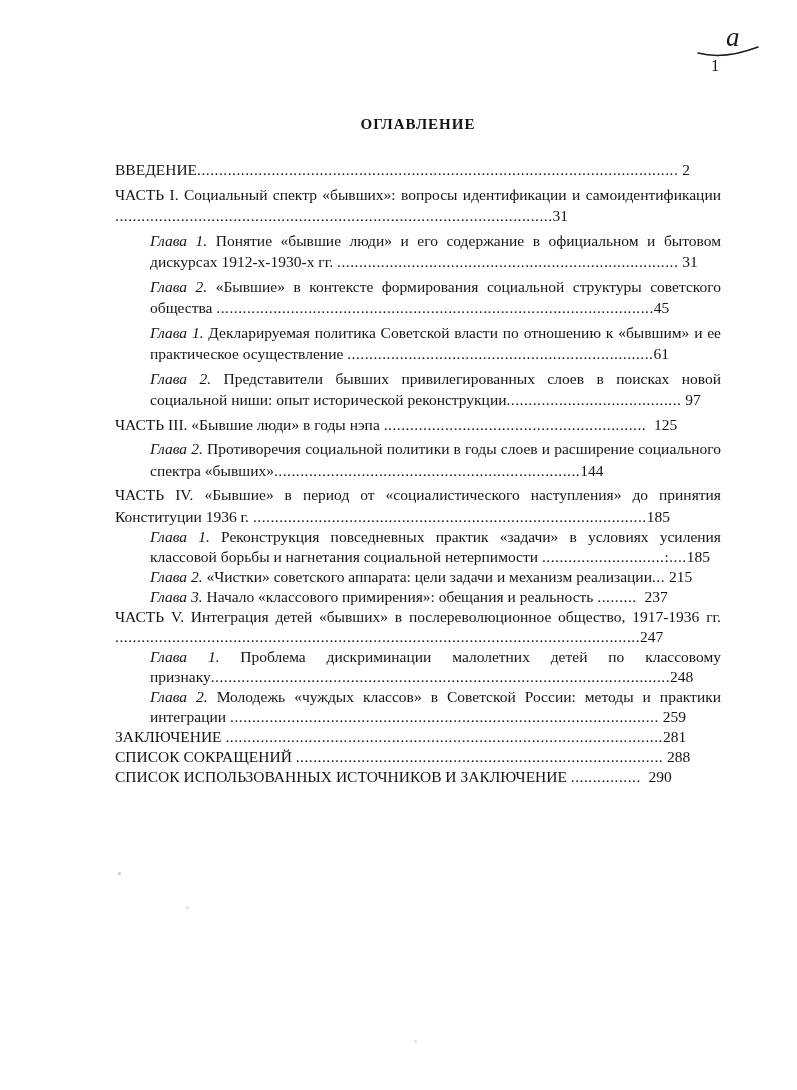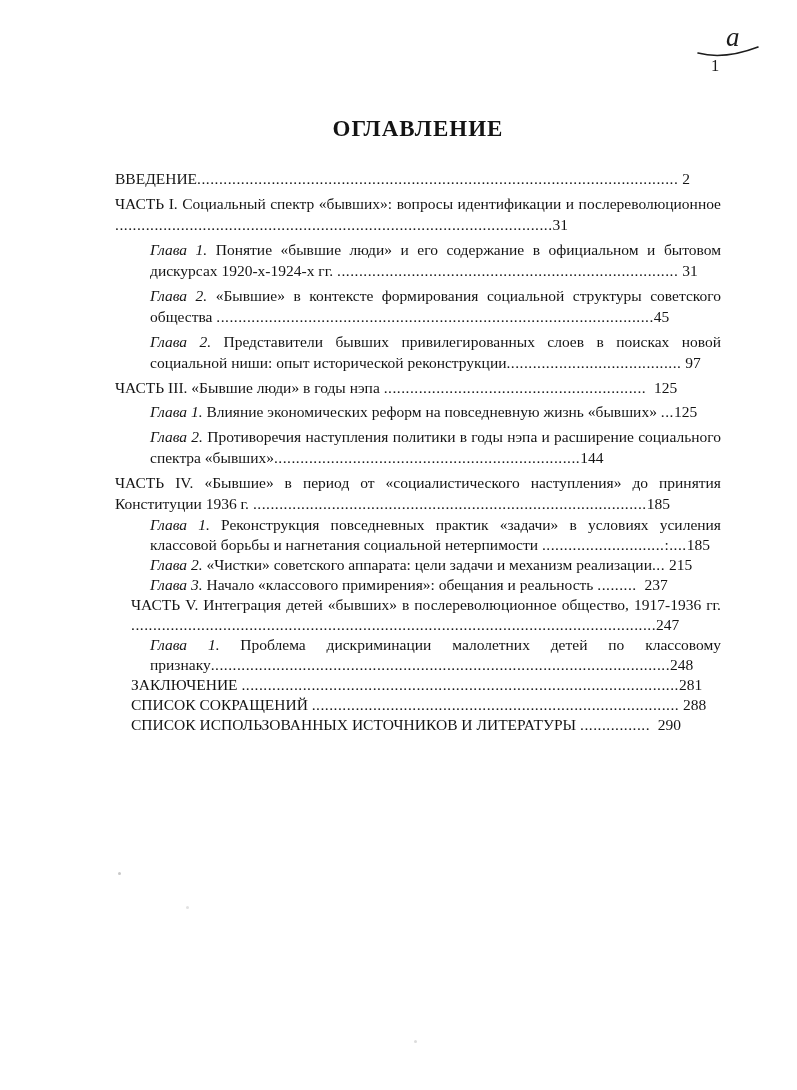--- a/index.html
+++ b/index.html
@@ -27,35 +27,35 @@
     top: 20px;
     left: 692px;
   }
   .content {
     position: absolute;
     left: 115px;
     top: 116px;
     width: 606px;
   }
   .doc-title {
-    font-size: 23px;
+    font-size: 15px;
     font-weight: bold;
     text-align: center;
     letter-spacing: 1px;
     margin: 0 0 26px 0;
   }
   .entry {
     font-size: 15.5px;
     line-height: 21.5px;
     text-align: justify;
     text-justify: inter-word;
     margin: 3px 0 0 0;
   }
   .entry.first { margin-top: 5px; }
-  .entry.tight { margin-top: 0; line-height: 20px; margin-left: 16px; }
+  .entry.tight { margin-top: 0; line-height: 20px; }
   .entry.chapter { margin-left: 35px; }
   .prefix { font-style: italic; }
   .dots {
     word-break: break-all;
     letter-spacing: 0.5px;
   }
   .pagenum { white-space: pre; }
   .speck {
     position: absolute;
     width: 3px;
@@ -78,30 +78,31 @@
 <div class="corner-pagenum">1</div>
 
 <div class="speck" style="left:118px; top:872px;"></div>
 <div class="speck" style="left:414px; top:1040px; opacity:0.35;"></div>
 <div class="speck" style="left:186px; top:906px; opacity:0.3;"></div>
 
 <div class="content">
   <h1 class="doc-title">ОГЛАВЛЕНИЕ</h1>
   <div id="toc">
       <p class="entry main first"><span>ВВЕДЕНИЕ</span><span class="dots">..............................................................................................................</span><span class="pagenum"> 2</span></p>
-      <p class="entry part normal"><span>ЧАСТЬ I. Социальный спектр «бывших»: вопросы идентификации и послереволюционное </span><span class="dots">....................................................................................................</span><span class="pagenum">31</span></p>
-      <p class="entry chapter normal"><span class="prefix">Глава 1. </span><span>Понятие «бывшие люди» и его содержание в официальном и бытовом дискурсах 1920-х-1924-х гг. </span><span class="dots">..............................................................................</span><span class="pagenum"> 31</span></p>
+      <p class="entry part normal"><span>ЧАСТЬ I. Социальный спектр «бывших»: вопросы идентификации и самоидентификации </span><span class="dots">....................................................................................................</span><span class="pagenum">31</span></p>
+      <p class="entry chapter normal"><span class="prefix">Глава 1. </span><span>Понятие «бывшие люди» и его содержание в официальном и бытовом дискурсах 1912-х-1930-х гг. </span><span class="dots">..............................................................................</span><span class="pagenum"> 31</span></p>
       <p class="entry chapter normal"><span class="prefix">Глава 2. </span><span>«Бывшие» в контексте формирования социальной структуры советского общества </span><span class="dots">....................................................................................................</span><span class="pagenum">45</span></p>
+      <p class="entry chapter normal"><span class="prefix">Глава 1. </span><span>Декларируемая политика Советской власти по отношению к «бывшим» и ее практическое осуществление </span><span class="dots">......................................................................</span><span class="pagenum">61</span></p>
       <p class="entry chapter normal"><span class="prefix">Глава 2. </span><span>Представители бывших привилегированных слоев в поисках новой социальной ниши: опыт исторической реконструкции</span><span class="dots">........................................</span><span class="pagenum"> 97</span></p>
       <p class="entry part normal"><span>ЧАСТЬ III. «Бывшие люди» в годы нэпа </span><span class="dots">............................................................</span><span class="pagenum">  125</span></p>
-      <p class="entry chapter normal"><span class="prefix">Глава 1. </span><span>Влияние экономических реформ на повседневную жизнь «бывших» </span><span class="dots">...</span><span class="pagenum">125</span></p>
-      <p class="entry chapter normal"><span class="prefix">Глава 2. </span><span>Противоречия наступления политики в годы нэпа и расширение социального спектра «бывших»</span><span class="dots">......................................................................</span><span class="pagenum">144</span></p>
+      <p class="entry chapter normal"><span class="prefix">Глава 2. </span><span>Противоречия социальной политики в годы слоев и расширение социального спектра «бывших»</span><span class="dots">......................................................................</span><span class="pagenum">144</span></p>
       <p class="entry part normal"><span>ЧАСТЬ IV. «Бывшие» в период от «социалистического наступления» до принятия Конституции 1936 г. </span><span class="dots">..........................................................................................</span><span class="pagenum">185</span></p>
       <p class="entry chapter tight"><span class="prefix">Глава 1. </span><span>Реконструкция повседневных практик «задачи» в условиях усиления классовой борьбы и нагнетания социальной нетерпимости </span><span class="dots">............................:....</span><span class="pagenum">185</span></p>
       <p class="entry chapter tight"><span class="prefix">Глава 2. </span><span>«Чистки» советского аппарата: цели задачи и механизм реализации</span><span class="dots">...</span><span class="pagenum"> 215</span></p>
       <p class="entry chapter tight"><span class="prefix">Глава 3. </span><span>Начало «классового примирения»: обещания и реальность </span><span class="dots">.........</span><span class="pagenum">  237</span></p>
       <p class="entry part tight"><span>ЧАСТЬ V. Интеграция детей «бывших» в послереволюционное общество, 1917-1936 гг. </span><span class="dots">........................................................................................................................</span><span class="pagenum">247</span></p>
       <p class="entry chapter tight"><span class="prefix">Глава 1. </span><span>Проблема дискриминации малолетних детей по классовому признаку</span><span class="dots">.........................................................................................................</span><span class="pagenum">248</span></p>
+      <p class="entry chapter tight"><span class="prefix">Глава 2. </span><span>Молодежь «чуждых классов» в Советской России: методы и практики интеграции </span><span class="dots">..................................................................................................</span><span class="pagenum"> 259</span></p>
       <p class="entry main tight"><span>ЗАКЛЮЧЕНИЕ </span><span class="dots">....................................................................................................</span><span class="pagenum">281</span></p>
       <p class="entry main tight"><span>СПИСОК СОКРАЩЕНИЙ </span><span class="dots">....................................................................................</span><span class="pagenum"> 288</span></p>
-      <p class="entry main tight"><span>СПИСОК ИСПОЛЬЗОВАННЫХ ИСТОЧНИКОВ И ЛИТЕРАТУРЫ </span><span class="dots">................</span><span class="pagenum">  290</span></p>
+      <p class="entry main tight"><span>СПИСОК ИСПОЛЬЗОВАННЫХ ИСТОЧНИКОВ И ЗАКЛЮЧЕНИЕ </span><span class="dots">................</span><span class="pagenum">  290</span></p>
     </div>
 </div>
 
 </body></html>

